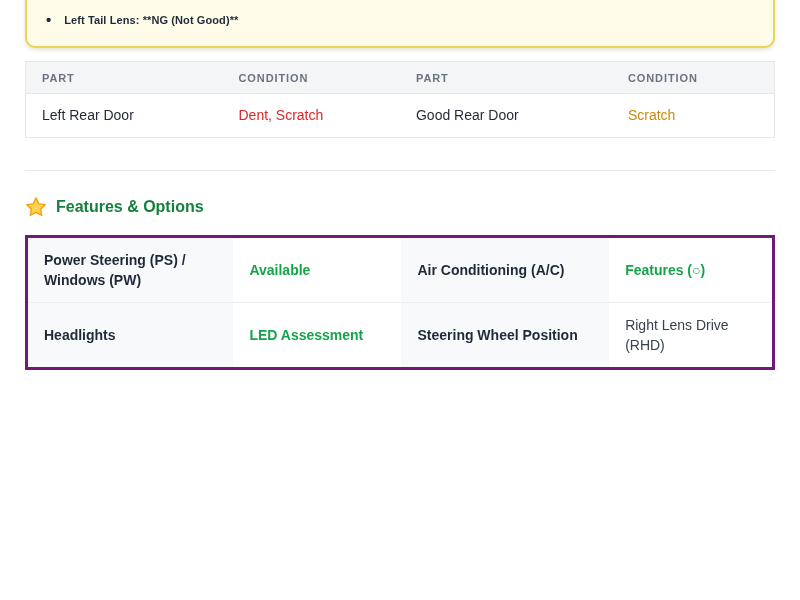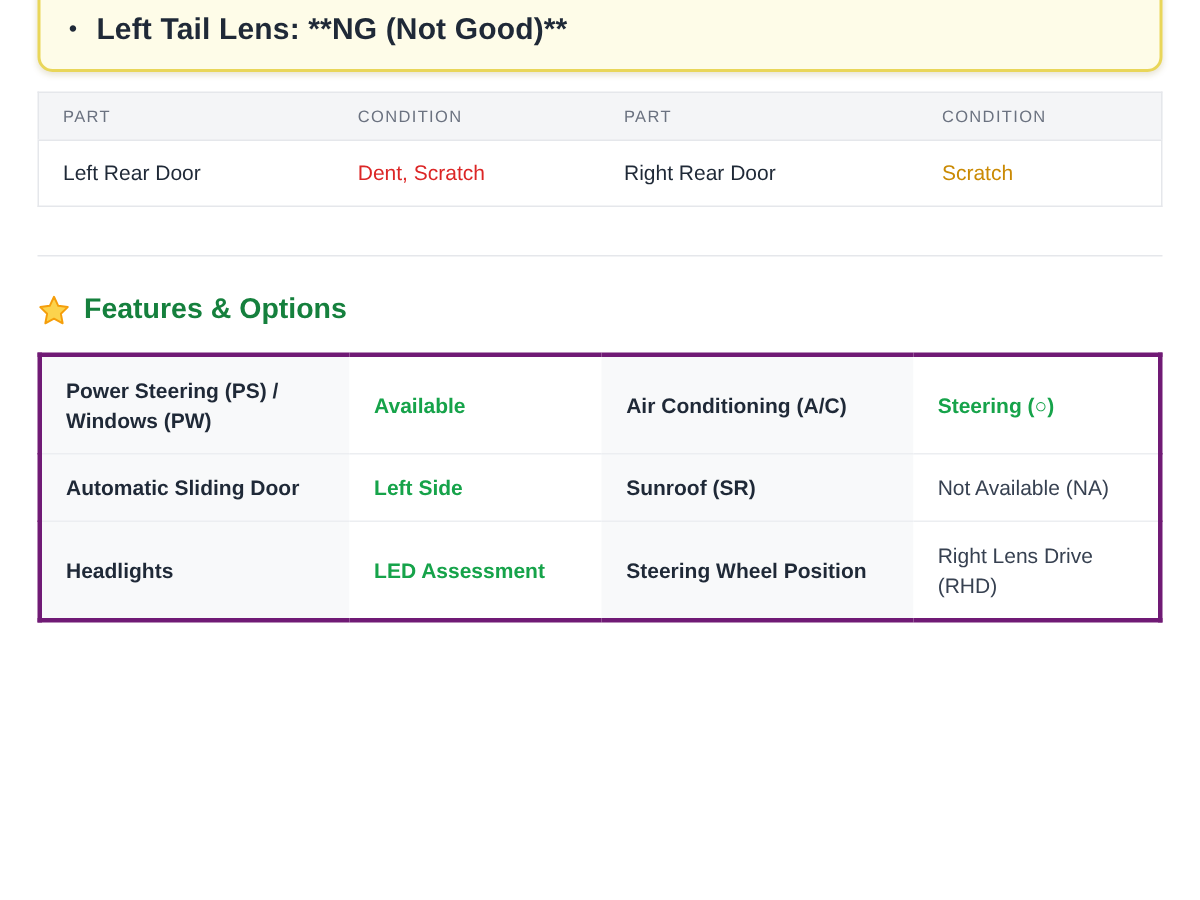--- a/index.html
+++ b/index.html
@@ -16,45 +16,45 @@
   .alert-box {
     margin-top: -16px;
     border: 2px solid var(--alert-border, #e9d659);
     background: var(--alert-bg, #fefce8);
     border-radius: 10px;
     padding: 24px 24px 16px 16px;
     box-shadow: 0 2px 4px rgba(120,100,10,0.18);
   }
   .alert-item { display: flex; align-items: flex-start; }
   .alert-bullet { font-size: 15px; font-weight: 700; margin: 0 13px 0 3px; line-height: 20px; }
-  .alert-text { font-size: 20px; font-weight: 700; line-height: 20px; color: #1f2937; letter-spacing: 0.1px; }
+  .alert-text { font-size: 11px; font-weight: 700; line-height: 20px; color: #1f2937; letter-spacing: 0.1px; }
 
   
   .section-title {
     margin-top: 29px;
     font-size: 17.5px;
     font-weight: 700;
     color: #111827;
     letter-spacing: 0.1px;
   }
   .features-title {
     margin-top: 25px;
     display: flex; align-items: center; gap: 9px;
-    font-size: 19px; font-weight: 700;
+    font-size: 16px; font-weight: 700;
     color: var(--heading-green, #15803d);
   }
   .star-icon { width: 22px; height: 22px; flex: 0 0 auto; }
 
   
   table { border-collapse: collapse; table-layout: fixed; width: 750px; }
   .panel-table { margin-top: 13px; border: 1px solid #e5e7eb; }
   .panel-table thead th {
     background: #f4f5f7;
     text-align: left;
-    font-size: 11px; font-weight: 400;
+    font-size: 11px; font-weight: 700;
     color: #6b7280;
     letter-spacing: 0.9px;
     padding: 10px 16px 9px;
     border-bottom: 1px solid #e5e7eb;
   }
   .panel-table tbody td {
     font-size: 14px;
     padding: 12px 16px;
     border-top: 1px solid #eceef1;
     background: #ffffff;
@@ -107,21 +107,21 @@
           <th class="">PART</th>
           <th class="">CONDITION</th>
           <th class="">PART</th>
           <th class="">CONDITION</th>
         </tr>
     </thead>
     <tbody id="panel-table-body">
         <tr>
           <td class="part-cell">Left Rear Door</td>
           <td class="condition-cell cond-major">Dent, Scratch</td>
-          <td class="part-cell">Right Rear Door</td>
+          <td class="part-cell">Good Rear Door</td>
           <td class="condition-cell cond-minor">Scratch</td>
         </tr>
       </tbody>
   </table>
 
   <hr class="divider">
 
   <h2 class="features-title">
     <svg class="star-icon" viewBox="0 0 24 24" aria-hidden="true">
       <polygon id="star-poly" points="12,2 15.1,8.6 22,9.5 17,14.4 18.3,21.3 12,17.9 5.7,21.3 7,14.4 2,9.5 8.9,8.6" fill="#fcd34d" stroke="#f59e0b" stroke-width="1.4" stroke-linejoin="round"></polygon>
@@ -134,27 +134,21 @@
       <col style="width:27.7%">
         <col style="width:22.5%">
         <col style="width:27.8%">
         <col style="width:22%">
     </colgroup>
     <tbody id="features-table-body">
         <tr>
           <td class="feature-label-cell">Power Steering (PS) / Windows (PW)</td>
           <td class="feature-value-cell val-positive">Available</td>
           <td class="feature-label-cell">Air Conditioning (A/C)</td>
-          <td class="feature-value-cell val-positive">Steering (○)</td>
-        </tr>
-        <tr>
-          <td class="feature-label-cell">Automatic Sliding Door</td>
-          <td class="feature-value-cell val-positive">Left Side</td>
-          <td class="feature-label-cell">Sunroof (SR)</td>
-          <td class="feature-value-cell val-neutral">Not Available (NA)</td>
+          <td class="feature-value-cell val-positive">Features (○)</td>
         </tr>
         <tr>
           <td class="feature-label-cell">Headlights</td>
           <td class="feature-value-cell val-positive">LED Assessment</td>
           <td class="feature-label-cell">Steering Wheel Position</td>
           <td class="feature-value-cell val-neutral">Right Lens Drive (RHD)</td>
         </tr>
       </tbody>
   </table>
 

